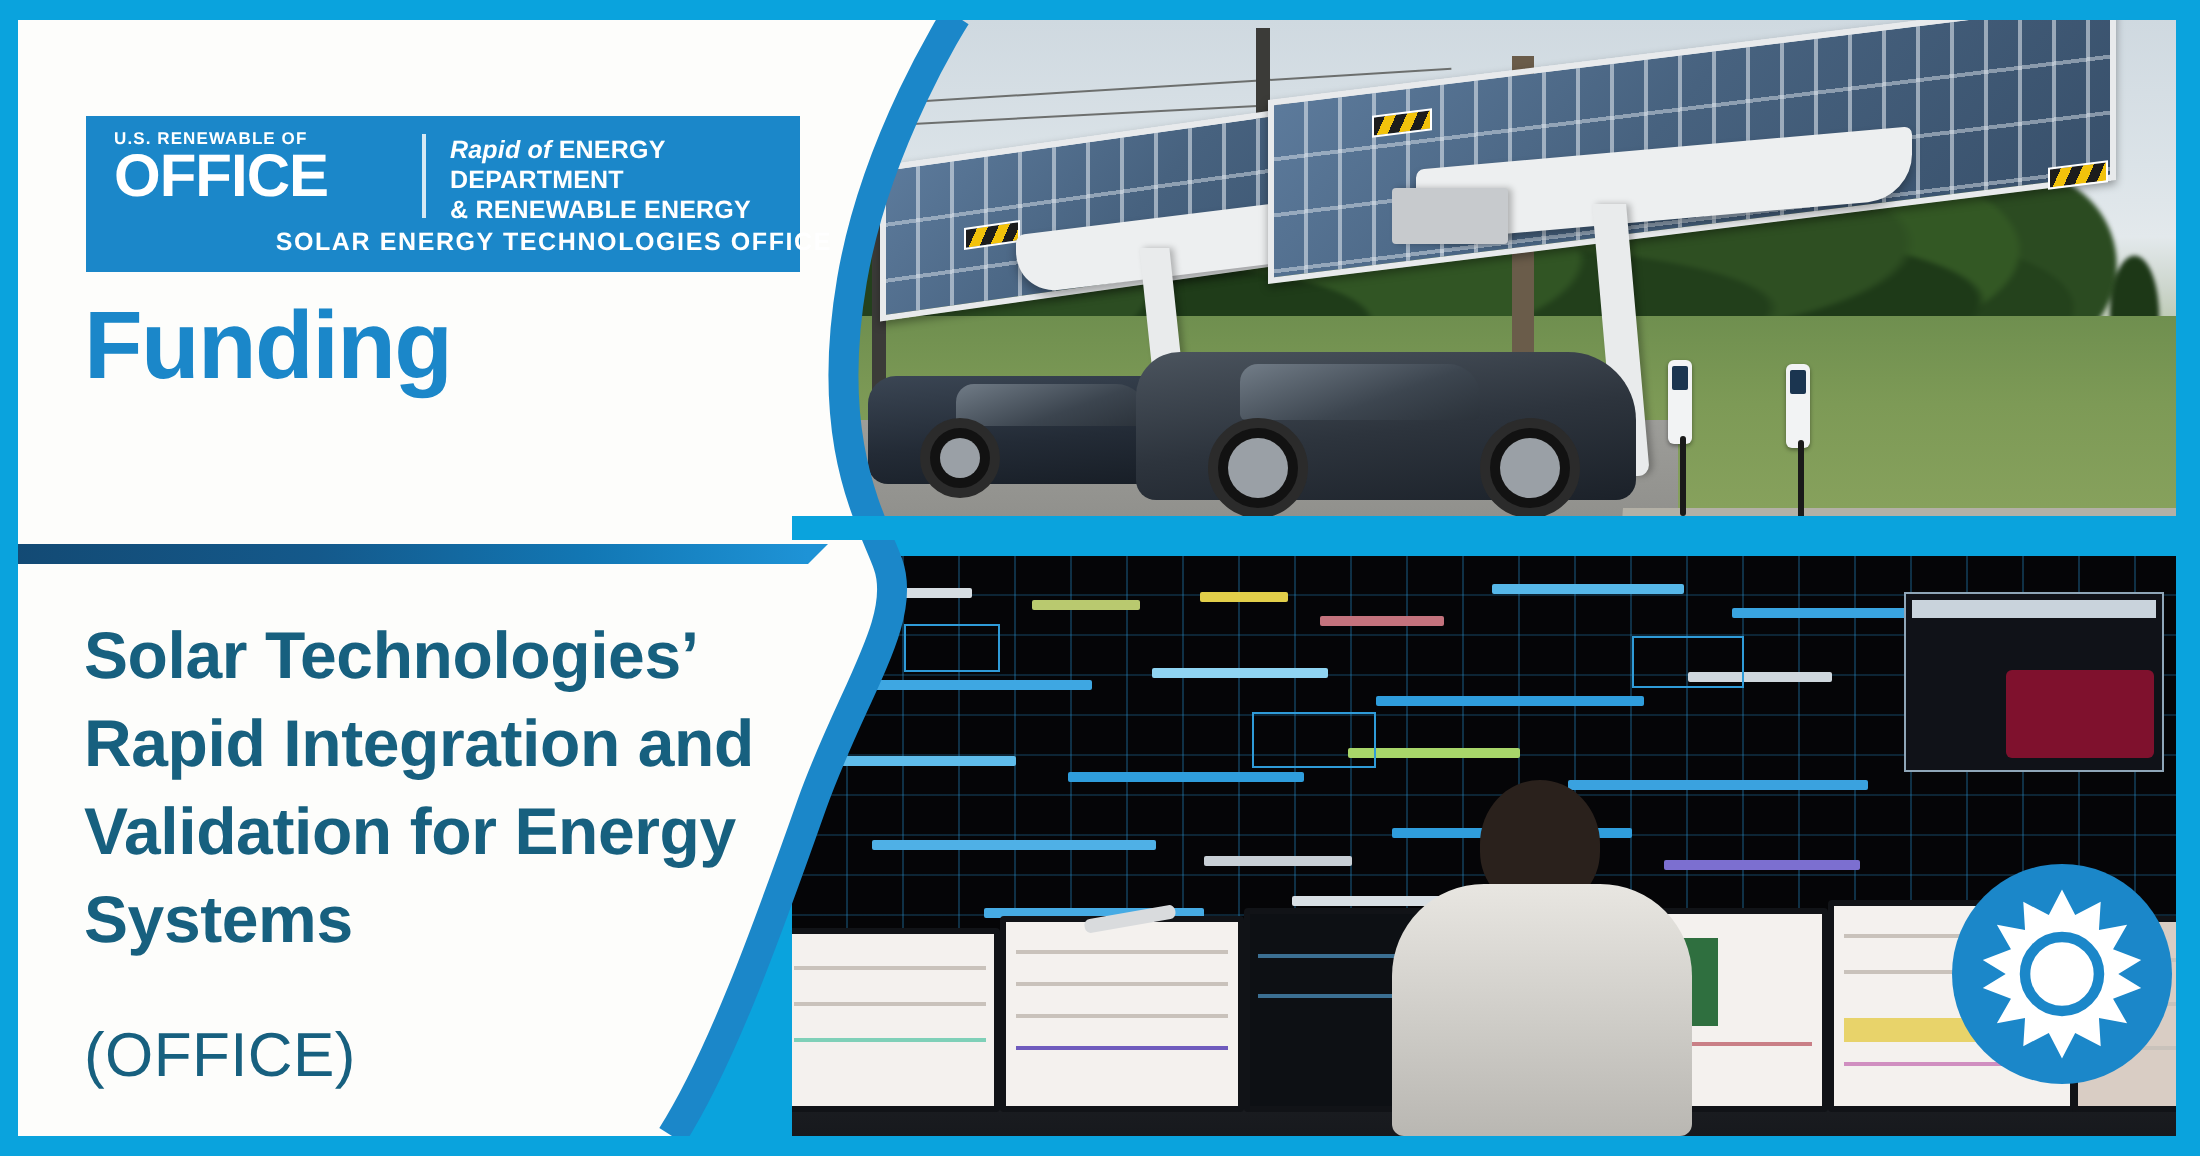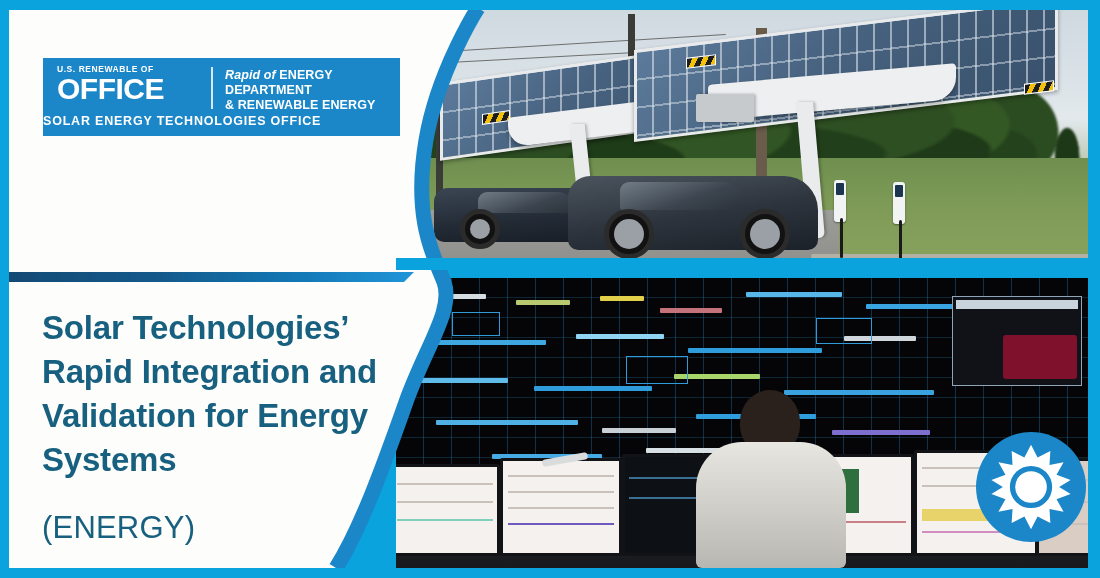--- a/index.html
+++ b/index.html
@@ -80,21 +80,21 @@
 
   #doe-logo{position:absolute;left:35px;top:48px;width:357px;height:78px;background:#1b87c9;}
   #doe-left{position:absolute;left:14px;top:7px;width:145px;}
   #doe-dept{font-size:8.5px;font-weight:bold;letter-spacing:.55px;color:#fff;line-height:1;}
   #doe-energy{font-size:30px;font-weight:bold;letter-spacing:-.5px;color:#fff;line-height:.96;margin-top:1px;}
   #doe-rule{position:absolute;left:168px;top:9px;width:2px;height:42px;background:rgba(255,255,255,.82);}
   #doe-right{position:absolute;left:182px;top:10px;width:170px;color:#fff;line-height:1.18;}
   #eere1{font-size:12.5px;font-weight:bold;letter-spacing:.1px;}
   #eere1 em{font-style:italic;font-weight:bold;}
   #eere2{font-size:12.5px;font-weight:bold;letter-spacing:.1px;}
-  #doe-seto{position:absolute;left:0;top:56px;width:357px;text-align:left;color:#fff;font-size:12.5px;font-weight:bold;letter-spacing:.8px;}
+  #doe-seto{position:absolute;left:16px;top:56px;width:357px;text-align:right;color:#fff;font-size:12.5px;font-weight:bold;letter-spacing:.8px;}
 
   #funding-word{position:absolute;left:34px;top:140px;font-size:48px;font-weight:bold;color:#1b87c9;letter-spacing:-.8px;line-height:1;}
   #opportunity-word{position:absolute;left:34px;top:192px;font-size:40px;font-weight:300;color:#2196d4;letter-spacing:.4px;line-height:1;}
 
   #divider-bar{position:absolute;left:0;top:262px;width:396px;height:10px;
     background:linear-gradient(90deg,#134a74 0%,#14598b 38%,#1277b4 72%,#1e93d6 100%);}
   #divider-bar::after{content:"";position:absolute;right:-10px;top:0;border-top:10px solid #1e93d6;border-right:10px solid transparent;}
 
   #headline{position:absolute;left:34px;top:296px;width:366px;font-size:33px;font-weight:bold;color:#17607f;line-height:1.33;letter-spacing:-.2px;}
   #acronym{position:absolute;left:34px;top:500px;font-size:31px;font-weight:300;color:#17607f;letter-spacing:.2px;}
@@ -250,25 +250,26 @@
         <div id="doe-energy">OFFICE</div>
       </div>
       <div id="doe-rule"></div>
       <div id="doe-right">
         <div id="eere1"><em>Rapid of</em><span> ENERGY DEPARTMENT</span></div>
         <div id="eere2">&amp; RENEWABLE ENERGY</div>
       </div>
       <div id="doe-seto">SOLAR ENERGY TECHNOLOGIES OFFICE</div>
     </div>
 
+    <div id="funding-word">Funding</div>
 
     <div id="divider-bar"></div>
 
     <div id="headline">Solar Technologies’ Rapid Integration and Validation for Energy Systems</div>
-    <div id="acronym">(ENERGY)</div>
+    <div id="acronym">(OFFICE)</div>
   </div>
 
   <svg id="curve-svg" viewBox="0 0 1100 578">
     <path d="M478,8 C478,8 438,70 426,140 C412,222 436,260 444,282 C454,310 426,346 406,402 C382,470 360,530 336,568" fill="none" stroke="#1b87c9" stroke-width="15"></path>
 
     <rect x="396" y="258" width="700" height="12" fill="#0aa3dd"></rect>
 
     <rect x="0" y="0" width="1100" height="10" fill="#0aa3dd"></rect>
     <rect x="0" y="568" width="1100" height="10" fill="#0aa3dd"></rect>
     <rect x="0" y="0" width="9" height="578" fill="#0aa3dd"></rect>

